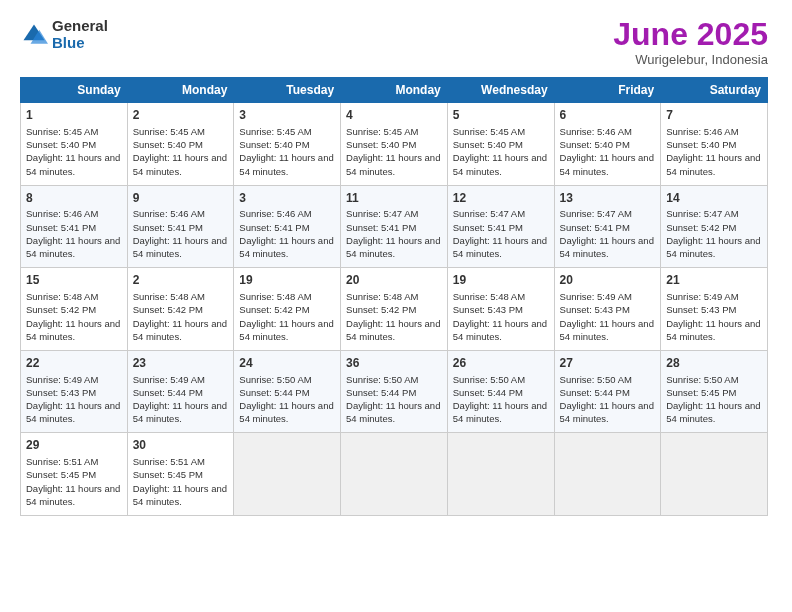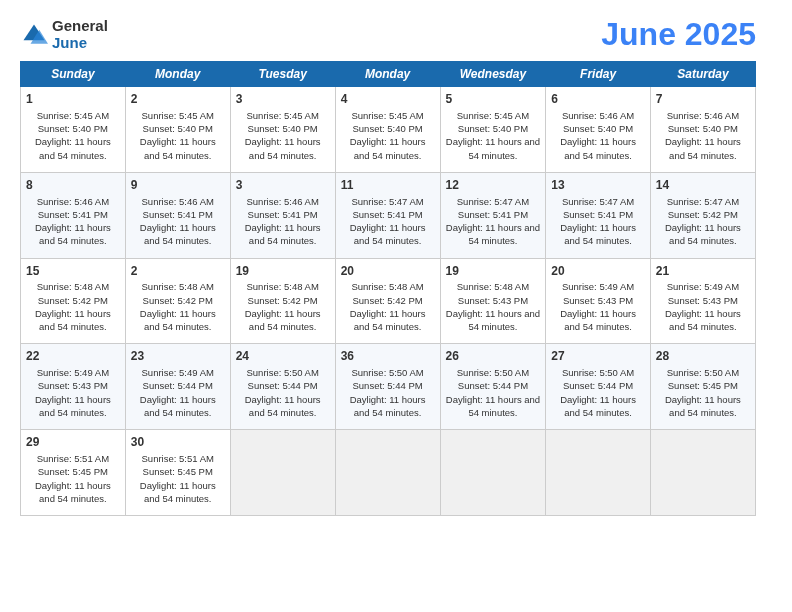--- a/index.html
+++ b/index.html
@@ -6,21 +6,21 @@
     body {
       width: 792px;
       height: 612px;
       background: #fff;
       font-family: Arial, sans-serif;
       font-size: 11px;
     }
     .page {
       width: 792px;
       height: 528px;
-      padding: 18px 36px 12px 20px;
+      padding: 18px 24px 12px 20px;
       display: flex;
       flex-direction: column;
     }
     .header {
       display: flex;
       justify-content: space-between;
       align-items: flex-start;
       margin-bottom: 10px;
     }
     .logo {
@@ -46,42 +46,41 @@
     .logo-icon {
       width: 28px;
       height: 28px;
     }
     .title-block {
       text-align: right;
     }
     .title-month {
       font-size: 32px;
       font-weight: bold;
-      color: #3b82f6;
+      color: #a21caf;
       line-height: 1;
     }
     .title-location {
       font-size: 13px;
       color: #555;
       margin-top: 2px;
     }
     .calendar {
       width: 100%;
       border-collapse: collapse;
       flex: 1;
     }
     .calendar th {
       background: #1a6aad;
       color: #fff;
       font-size: 12px;
       font-weight: bold;
       padding: 5px 6px;
-      text-align: center;
+      text-align: right;
       border: 1px solid #1a6aad;
-      font-style: italic;
     }
     .calendar td {
       border: 1px solid #ccc;
       vertical-align: top;
       padding: 4px 5px;
       width: 107px;
       background: #fff;
       color: #333;
       font-size: 10px;
       line-height: 1.4;
@@ -92,43 +91,43 @@
     .day-num {
       font-size: 12px;
       font-weight: bold;
       display: block;
       margin-bottom: 1px;
     }
     .day-info {
       font-size: 9.5px;
       color: #333;
       line-height: 1.4;
-      text-align: center;
     }
     .empty-cell {
       background: #f0f0f0 !important;
     }
   </style>
 </head>
 <body>
 
 <div class="page">
   <div class="header">
     <div class="logo">
       <svg class="logo-icon" viewBox="0 0 32 32">
         <polygon points="16,4 28,22 4,22" fill="#1a6aad"></polygon>
         <polygon points="22,10 32,26 12,26" fill="#2a84d8" opacity="0.7"></polygon>
       </svg>
       <div class="logo-text">
         <span class="logo-general">General</span>
-        <span class="logo-blue">June</span>
+        <span class="logo-blue">Blue</span>
       </div>
     </div>
     <div class="title-block">
       <div class="title-month">June 2025</div>
+      <div class="title-location">Wurigelebur, Indonesia</div>
     </div>
   </div>
 
   <table class="calendar">
     <thead>
       <tr>
       <th>Sunday</th>
           <th>Monday</th>
           <th>Tuesday</th>
           <th>Monday</th>

